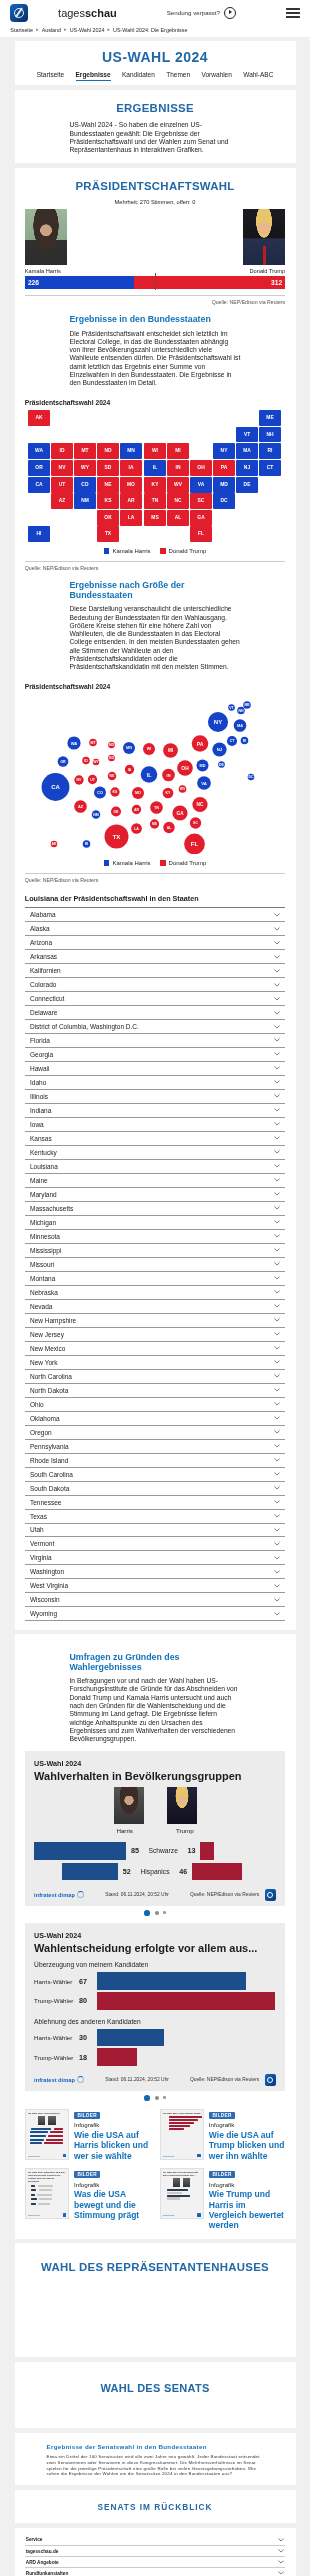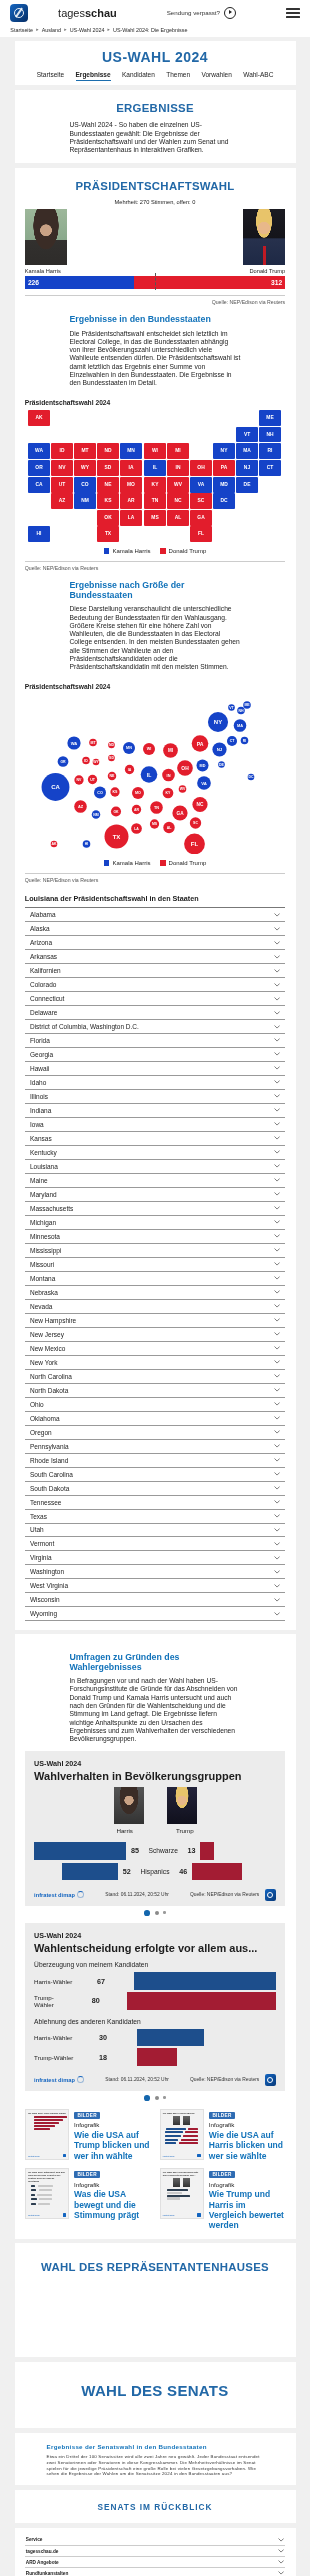--- a/index.html
+++ b/index.html
@@ -86,21 +86,21 @@
   .ifd .donut{width:5.2px;height:5.2px;border:1.6px solid #9bb8d8;border-top-color:#1465c0;border-radius:50%;display:inline-block;}
   .foot-mid{flex:1;text-align:center;}
   .ard-sq{width:11.4px;height:11.4px;border-radius:2.1px;background:linear-gradient(135deg,#1465c0,#083a7a);position:relative;margin-left:5.2px;}
   .ard-sq:before{content:"";position:absolute;left:2.6px;top:2.6px;width:4.1px;height:4.1px;border:1px solid #fff;border-radius:50%;}
   .dots{display:flex;justify-content:center;align-items:center;gap:4.7px;margin:4.1px 0 7.2px;}
   .dot1{width:5.7px;height:5.7px;border-radius:50%;background:#1466ad;}
   .dot2{width:4.1px;height:4.1px;border-radius:50%;background:#8a8a8a;}
   .dot3{width:2.6px;height:2.6px;border-radius:50%;background:#9a9a9a;}
   
   .grp-label{font-size:6.7px;margin:7.2px 0 3.1px;}
-  .dec-row{display:flex;align-items:center;height:19.6px;gap:20px;}
+  .dec-row{display:flex;align-items:center;height:19.6px;}
   .dec-name{width:45px;font-size:6.2px;}
   .dec-num{width:17.6px;font-size:7.2px;font-weight:bold;}
   
   .teaser-grid{display:grid;grid-template-columns:1fr 1fr;gap:7.2px 9.3px;margin-top:8.3px;}
   .teaser{display:flex;gap:5.2px;}
   .thumb{width:44px;height:51px;background:#f2f2f2;border:0.5px solid #e0e0e0;box-sizing:border-box;padding:2.1px;font-size:2.3px;color:#333;position:relative;flex:0 0 auto;}
   .thumb .t-title{font-weight:bold;margin-bottom:1.6px;line-height:2.8px;}
   .mini-bar{height:2.1px;margin:0.8px 0;border-radius:0.5px;}
   .mini-photos{display:flex;gap:3.1px;justify-content:center;margin:1.6px 0;}
   .mini-photos i{width:7.2px;height:8.8px;display:block;background:linear-gradient(#666,#333);}
@@ -771,69 +771,69 @@
   </div>
   <div class="dots">
     <span class="dot1"></span>
     <span class="dot2"></span>
     <span class="dot3"></span>
   </div>
 
   <div class="teaser-grid">
       <div class="teaser">
         <div class="thumb">
+          <div class="t-title">US-Wahl 2024 Profilvergleich</div>
+          <div class="mini-photos">
+            <i></i>
+            <i></i>
+          </div>
+          <div style="display:flex;gap:2.1px;justify-content:center">
+            <div class="mini-bar" style="width:20.7px;background:#1d4e8c"></div>
+            <div class="mini-bar" style="width:9.3px;background:#a31c33"></div>
+          </div>
+          <div style="display:flex;gap:2.1px;justify-content:center">
+            <div class="mini-bar" style="width:17.6px;background:#1d4e8c"></div>
+            <div class="mini-bar" style="width:13.4px;background:#a31c33"></div>
+          </div>
+          <div style="display:flex;gap:2.1px;justify-content:center">
+            <div class="mini-bar" style="width:15.5px;background:#1d4e8c"></div>
+            <div class="mini-bar" style="width:15.5px;background:#a31c33"></div>
+          </div>
+          <div style="display:flex;gap:2.1px;justify-content:center">
+            <div class="mini-bar" style="width:13.4px;background:#1d4e8c"></div>
+            <div class="mini-bar" style="width:17.6px;background:#a31c33"></div>
+          </div>
+          <div style="display:flex;gap:2.1px;justify-content:center">
+            <div class="mini-bar" style="width:11.4px;background:#1d4e8c"></div>
+            <div class="mini-bar" style="width:19.6px;background:#a31c33"></div>
+          </div>
+          <div class="thumb-foot">
+            <span>infratest dimap</span>
+            <span class="sq"></span>
+          </div>
+        </div>
+        <div><span class="badge">BILDER</span><div class="t-kicker">Infografik</div><div class="t-head">Wie die USA auf Harris blicken und wer sie wählte</div></div>
+      </div>
+      <div class="teaser">
+        <div class="thumb">
           <div class="t-title">US-Wahl 2024 Profil Donald Trump</div>
           <div class="mini-bar" style="width:33px;background:#a31c33;margin-left:6.2px"></div>
           <div class="mini-bar" style="width:29px;background:#a31c33;margin-left:6.2px"></div>
           <div class="mini-bar" style="width:25px;background:#a31c33;margin-left:6.2px"></div>
           <div class="mini-bar" style="width:20.7px;background:#a31c33;margin-left:6.2px"></div>
           <div class="mini-bar" style="width:15.5px;background:#a31c33;margin-left:6.2px"></div>
           <div class="thumb-foot">
             <span>infratest dimap</span>
             <span class="sq"></span>
           </div>
         </div>
         <div><span class="badge">BILDER</span><div class="t-kicker">Infografik</div><div class="t-head">Wie die USA auf Trump blicken und wer ihn wählte</div></div>
       </div>
       <div class="teaser">
         <div class="thumb">
-          <div class="t-title">US-Wahl 2024 Profilvergleich</div>
-          <div class="mini-photos">
-            <i></i>
-            <i></i>
-          </div>
-          <div style="display:flex;gap:2.1px;justify-content:center">
-            <div class="mini-bar" style="width:20.7px;background:#1d4e8c"></div>
-            <div class="mini-bar" style="width:9.3px;background:#a31c33"></div>
-          </div>
-          <div style="display:flex;gap:2.1px;justify-content:center">
-            <div class="mini-bar" style="width:17.6px;background:#1d4e8c"></div>
-            <div class="mini-bar" style="width:13.4px;background:#a31c33"></div>
-          </div>
-          <div style="display:flex;gap:2.1px;justify-content:center">
-            <div class="mini-bar" style="width:15.5px;background:#1d4e8c"></div>
-            <div class="mini-bar" style="width:15.5px;background:#a31c33"></div>
-          </div>
-          <div style="display:flex;gap:2.1px;justify-content:center">
-            <div class="mini-bar" style="width:13.4px;background:#1d4e8c"></div>
-            <div class="mini-bar" style="width:17.6px;background:#a31c33"></div>
-          </div>
-          <div style="display:flex;gap:2.1px;justify-content:center">
-            <div class="mini-bar" style="width:11.4px;background:#1d4e8c"></div>
-            <div class="mini-bar" style="width:19.6px;background:#a31c33"></div>
-          </div>
-          <div class="thumb-foot">
-            <span>infratest dimap</span>
-            <span class="sq"></span>
-          </div>
-        </div>
-        <div><span class="badge">BILDER</span><div class="t-kicker">Infografik</div><div class="t-head">Wie die USA auf Harris blicken und wer sie wählte</div></div>
-      </div>
-      <div class="teaser">
-        <div class="thumb">
           <div class="t-title">US-Wahl 2024 Entwickelt sich das Land auf diesem Gebiet in die richtige oder die falsche Richtung?</div>
           <div style="display:flex;gap:2.6px;margin:0.8px 0 0.8px 3.1px">
             <div class="mini-bar" style="width:4.1px;background:#2d3e50"></div>
             <div class="mini-bar" style="width:15.5px;background:#c9c9c9"></div>
           </div>
           <div style="display:flex;gap:2.6px;margin:0.8px 0 0.8px 3.1px">
             <div class="mini-bar" style="width:5.2px;background:#2d3e50"></div>
             <div class="mini-bar" style="width:13.4px;background:#c9c9c9"></div>
           </div>
           <div style="display:flex;gap:2.6px;margin:0.8px 0 0.8px 3.1px">
@@ -874,21 +874,21 @@
         <div><span class="badge">BILDER</span><div class="t-kicker">Infografik</div><div class="t-head">Wie Trump und Harris im Vergleich bewertet werden</div></div>
       </div>
     </div>
 </div>
 
 <div class="card tall-card">
   <div class="sec-head" style="margin-top:9.3px;">WAHL DES REPRÄSENTANTENHAUSES</div>
 </div>
 
 <div class="card mid-card">
-  <div class="sec-head" style="font-size:15px;margin-top:11.4px;">WAHL DES SENATS</div>
+  <div class="sec-head" style="font-size:11px;margin-top:11.4px;">WAHL DES SENATS</div>
 </div>
 
 <div class="card">
   <div class="small-head">Ergebnisse der Senatswahl in den Bundesstaaten</div>
   <p class="small-text">Etwa ein Drittel der 100 Senatssitze wird alle zwei Jahre neu gewählt. Jeder Bundesstaat entsendet zwei Senatorinnen oder Senatoren in diese Kongresskammer. Die Mehrheitsverhältnisse im Senat spielen für die jeweilige Präsidentschaft eine große Rolle bei vielen Gesetzgebungsvorhaben. Wie sehen die Ergebnisse der Wahlen um die Senatssitze 2024 in den Bundesstaaten aus?</p>
 </div>
 
 <div class="card">
   <div class="retro-head">SENATS IM RÜCKBLICK</div>
 </div>

